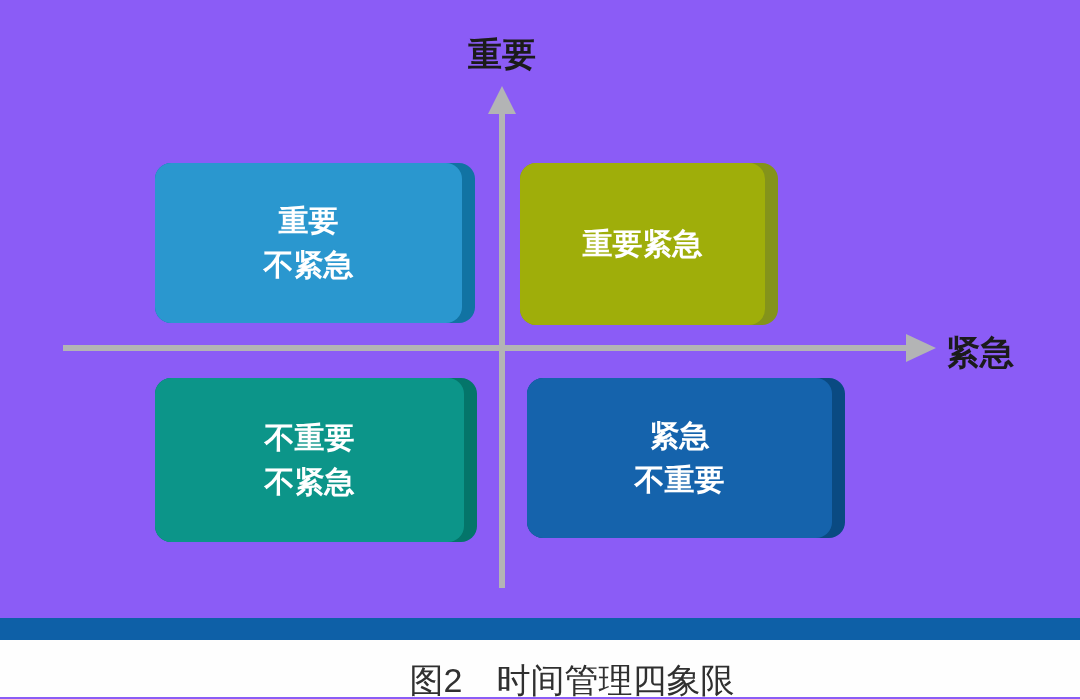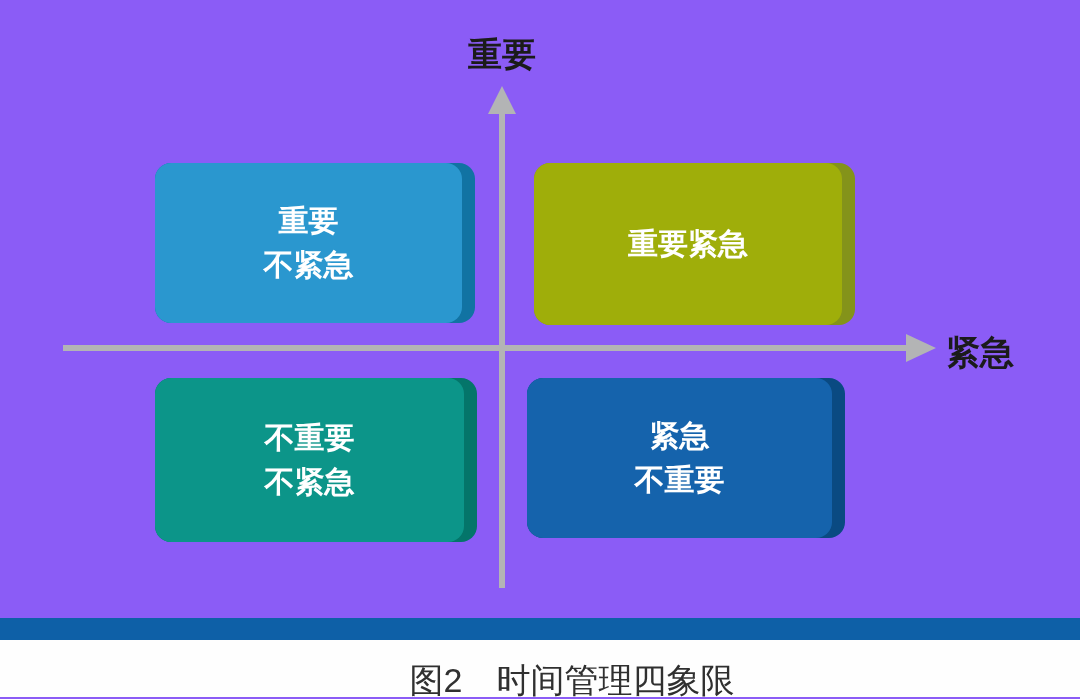--- a/index.html
+++ b/index.html
@@ -51,21 +51,21 @@
     white-space: nowrap;
   }
   .label-top { left: 442px; top: 32px; width: 120px; text-align: center; }
   .label-right { left: 946px; top: 330px; }
   
   .box {
     position: absolute;
     border-radius: 16px;
   }
   .box-tl { left: 155px; top: 163px; width: 320px; height: 160px; }
-  .box-tr { left: 534px; top: 163px; width: 321px; height: 162px; }
+  .box-tr { left: 520px; top: 163px; width: 258px; height: 162px; }
   .box-bl { left: 155px; top: 378px; width: 322px; height: 164px; }
   .box-br { left: 527px; top: 378px; width: 318px; height: 160px; }
   .face {
     position: absolute;
     left: 0; top: 0; bottom: 0; right: 13px;
     border-radius: 16px;
     display: flex;
     flex-direction: column;
     align-items: center;
     justify-content: center;

